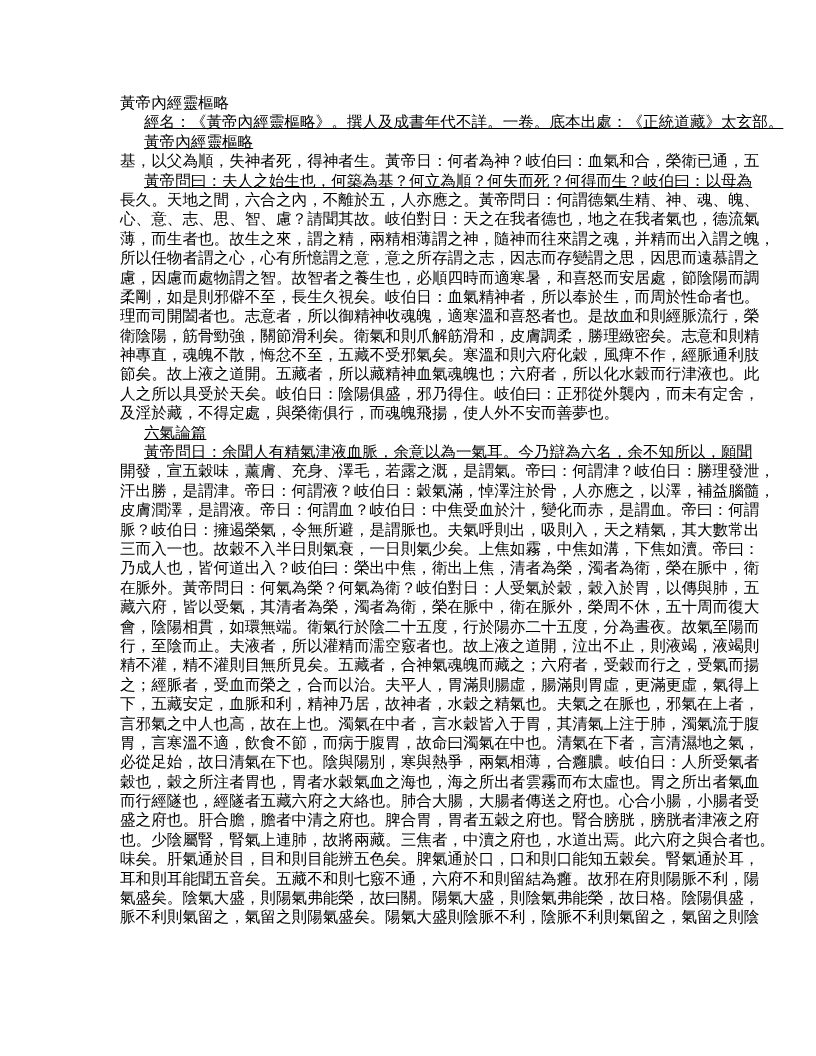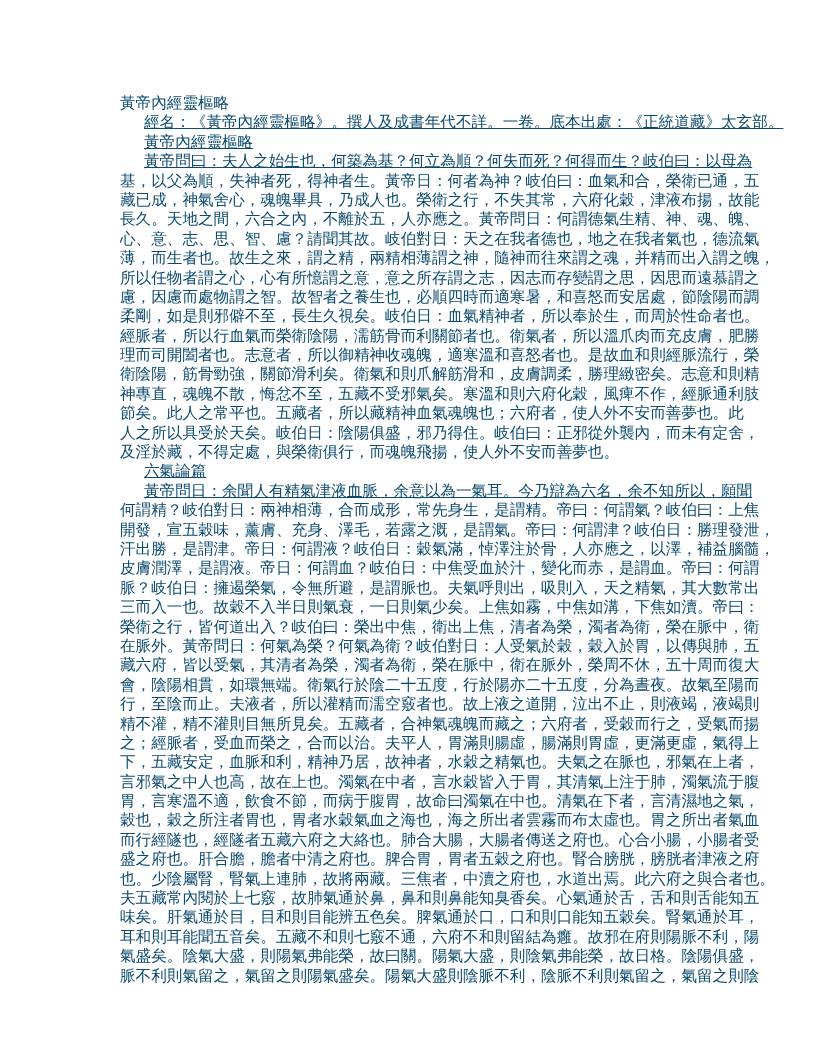--- a/index.html
+++ b/index.html
@@ -1,71 +1,68 @@
 <!DOCTYPE html>
 <html><head>
 <meta charset="utf-8">
 <style>
   html, body { margin: 0; padding: 0; background: #ffffff; }
   body { width: 816px; height: 1056px; position: relative; overflow: hidden; }
   .page {
     position: absolute; left: 120px; top: 94px; width: 580px;
     font-family: "DejaVu Serif", "Liberation Serif", serif;
-    font-size: 15.6px; line-height: 19.4px; color: #0c4a6e;
+    font-size: 15.6px; line-height: 19.4px; color: #000000;
   }
   .line { white-space: nowrap; height: 19.4px; overflow: visible; }
   .indent { padding-left: 24px; text-decoration: underline; }
 </style>
 </head>
 <body>
 
 <div class="page">
   <div class="line">黃帝內經靈樞略</div>
   <div class="line indent">經名：《黃帝內經靈樞略》。撰人及成書年代不詳。一卷。底本出處：《正統道藏》太玄部。</div>
   <div class="line indent">黃帝內經靈樞略</div>
   <div id="sec1">
+      <div class="line">基，以父為順，失神者死，得神者生。黃帝日：何者為神？岐伯曰：血氣和合，榮衛已通，五</div>
       <div class="line indent">黃帝問曰：夫人之始生也，何築為基？何立為順？何失而死？何得而生？岐伯曰：以母為</div>
-      <div class="line">基，以父為順，失神者死，得神者生。黃帝日：何者為神？岐伯曰：血氣和合，榮衛已通，五</div>
-      <div class="line">藏已成，神氣舍心，魂魄畢具，乃成人也。榮衛之行，不失其常，六府化穀，津液布揚，故能</div>
       <div class="line">長久。天地之間，六合之內，不離於五，人亦應之。黃帝問日：何謂德氣生精、神、魂、魄、</div>
       <div class="line">心、意、志、思、智、慮？請聞其故。岐伯對日：天之在我者德也，地之在我者氣也，德流氣</div>
       <div class="line">薄，而生者也。故生之來，謂之精，兩精相薄謂之神，隨神而往來謂之魂，并精而出入謂之魄，</div>
       <div class="line">所以任物者謂之心，心有所憶謂之意，意之所存謂之志，因志而存變謂之思，因思而遠慕謂之</div>
       <div class="line">慮，因慮而處物謂之智。故智者之養生也，必順四時而適寒暑，和喜怒而安居處，節陰陽而調</div>
       <div class="line">柔剛，如是則邪僻不至，長生久視矣。岐伯日：血氣精神者，所以奉於生，而周於性命者也。</div>
-      <div class="line">經脈者，所以行血氣而榮衛陰陽，濡筋骨而利關節者也。衛氣者，所以溫爪肉而充皮膚，肥勝</div>
       <div class="line">理而司開闔者也。志意者，所以御精神收魂魄，適寒溫和喜怒者也。是故血和則經脈流行，榮</div>
       <div class="line">衛陰陽，筋骨勁強，關節滑利矣。衛氣和則爪解筋滑和，皮膚調柔，勝理緻密矣。志意和則精</div>
       <div class="line">神專直，魂魄不散，悔忿不至，五藏不受邪氣矣。寒溫和則六府化穀，風痺不作，經脈通利肢</div>
-      <div class="line">節矣。此人之常平也。五藏者，所以藏精神血氣魂魄也；六府者，使人外不安而善夢也。此</div>
+      <div class="line">節矣。故上液之道開。五藏者，所以藏精神血氣魂魄也；六府者，所以化水穀而行津液也。此</div>
       <div class="line">人之所以具受於天矣。岐伯日：陰陽俱盛，邪乃得住。岐伯曰：正邪從外襲內，而未有定舍，</div>
       <div class="line">及淫於藏，不得定處，與榮衛俱行，而魂魄飛揚，使人外不安而善夢也。</div>
     </div>
   <div class="line indent">六氣論篇</div>
   <div id="sec2">
       <div class="line indent">黃帝問日：余聞人有精氣津液血脈，余意以為一氣耳。今乃辯為六名，余不知所以，願聞</div>
-      <div class="line">何謂精？岐伯對日：兩神相薄，合而成形，常先身生，是謂精。帝曰：何謂氣？岐伯曰：上焦</div>
       <div class="line">開發，宣五穀味，薰膚、充身、澤毛，若露之溉，是謂氣。帝曰：何謂津？岐伯日：勝理發泄，</div>
       <div class="line">汗出勝，是謂津。帝日：何謂液？岐伯日：穀氣滿，悼澤注於骨，人亦應之，以澤，補益腦髓，</div>
       <div class="line">皮膚潤澤，是謂液。帝日：何謂血？岐伯日：中焦受血於汁，變化而赤，是謂血。帝曰：何謂</div>
       <div class="line">脈？岐伯日：擁遏榮氣，令無所避，是謂脈也。夫氣呼則出，吸則入，天之精氣，其大數常出</div>
       <div class="line">三而入一也。故穀不入半日則氣衰，一日則氣少矣。上焦如霧，中焦如溝，下焦如瀆。帝曰：</div>
-      <div class="line">榮衛之行，皆何道出入？岐伯曰：榮出中焦，衛出上焦，清者為榮，濁者為衛，榮在脈中，衛</div>
+      <div class="line">乃成人也，皆何道出入？岐伯曰：榮出中焦，衛出上焦，清者為榮，濁者為衛，榮在脈中，衛</div>
       <div class="line">在脈外。黃帝問日：何氣為榮？何氣為衛？岐伯對日：人受氣於穀，穀入於胃，以傳與肺，五</div>
       <div class="line">藏六府，皆以受氣，其清者為榮，濁者為衛，榮在脈中，衛在脈外，榮周不休，五十周而復大</div>
       <div class="line">會，陰陽相貫，如環無端。衛氣行於陰二十五度，行於陽亦二十五度，分為晝夜。故氣至陽而</div>
       <div class="line">行，至陰而止。夫液者，所以灌精而濡空竅者也。故上液之道開，泣出不止，則液竭，液竭則</div>
       <div class="line">精不灌，精不灌則目無所見矣。五藏者，合神氣魂魄而藏之；六府者，受穀而行之，受氣而揚</div>
       <div class="line">之；經脈者，受血而榮之，合而以治。夫平人，胃滿則腸虛，腸滿則胃虛，更滿更虛，氣得上</div>
       <div class="line">下，五藏安定，血脈和利，精神乃居，故神者，水穀之精氣也。夫氣之在脈也，邪氣在上者，</div>
       <div class="line">言邪氣之中人也高，故在上也。濁氣在中者，言水穀皆入于胃，其清氣上注于肺，濁氣流于腹</div>
       <div class="line">胃，言寒溫不適，飲食不節，而病于腹胃，故命曰濁氣在中也。清氣在下者，言清濕地之氣，</div>
+      <div class="line">必從足始，故日清氣在下也。陰與陽別，寒與熱爭，兩氣相薄，合癰膿。岐伯日：人所受氣者</div>
       <div class="line">穀也，穀之所注者胃也，胃者水穀氣血之海也，海之所出者雲霧而布太虛也。胃之所出者氣血</div>
       <div class="line">而行經隧也，經隧者五藏六府之大絡也。肺合大腸，大腸者傳送之府也。心合小腸，小腸者受</div>
       <div class="line">盛之府也。肝合膽，膽者中清之府也。脾合胃，胃者五穀之府也。腎合膀胱，膀胱者津液之府</div>
       <div class="line">也。少陰屬腎，腎氣上連肺，故將兩藏。三焦者，中瀆之府也，水道出焉。此六府之與合者也。</div>
-      <div class="line">夫五藏常內閱於上七竅，故肺氣通於鼻，鼻和則鼻能知臭香矣。心氣通於舌，舌和則舌能知五</div>
       <div class="line">味矣。肝氣通於目，目和則目能辨五色矣。脾氣通於口，口和則口能知五穀矣。腎氣通於耳，</div>
       <div class="line">耳和則耳能聞五音矣。五藏不和則七竅不通，六府不和則留結為癰。故邪在府則陽脈不利，陽</div>
       <div class="line">氣盛矣。陰氣大盛，則陽氣弗能榮，故曰關。陽氣大盛，則陰氣弗能榮，故日格。陰陽俱盛，</div>
       <div class="line">脈不利則氣留之，氣留之則陽氣盛矣。陽氣大盛則陰脈不利，陰脈不利則氣留之，氣留之則陰</div>
     </div>
 </div>
 
 </body></html>

